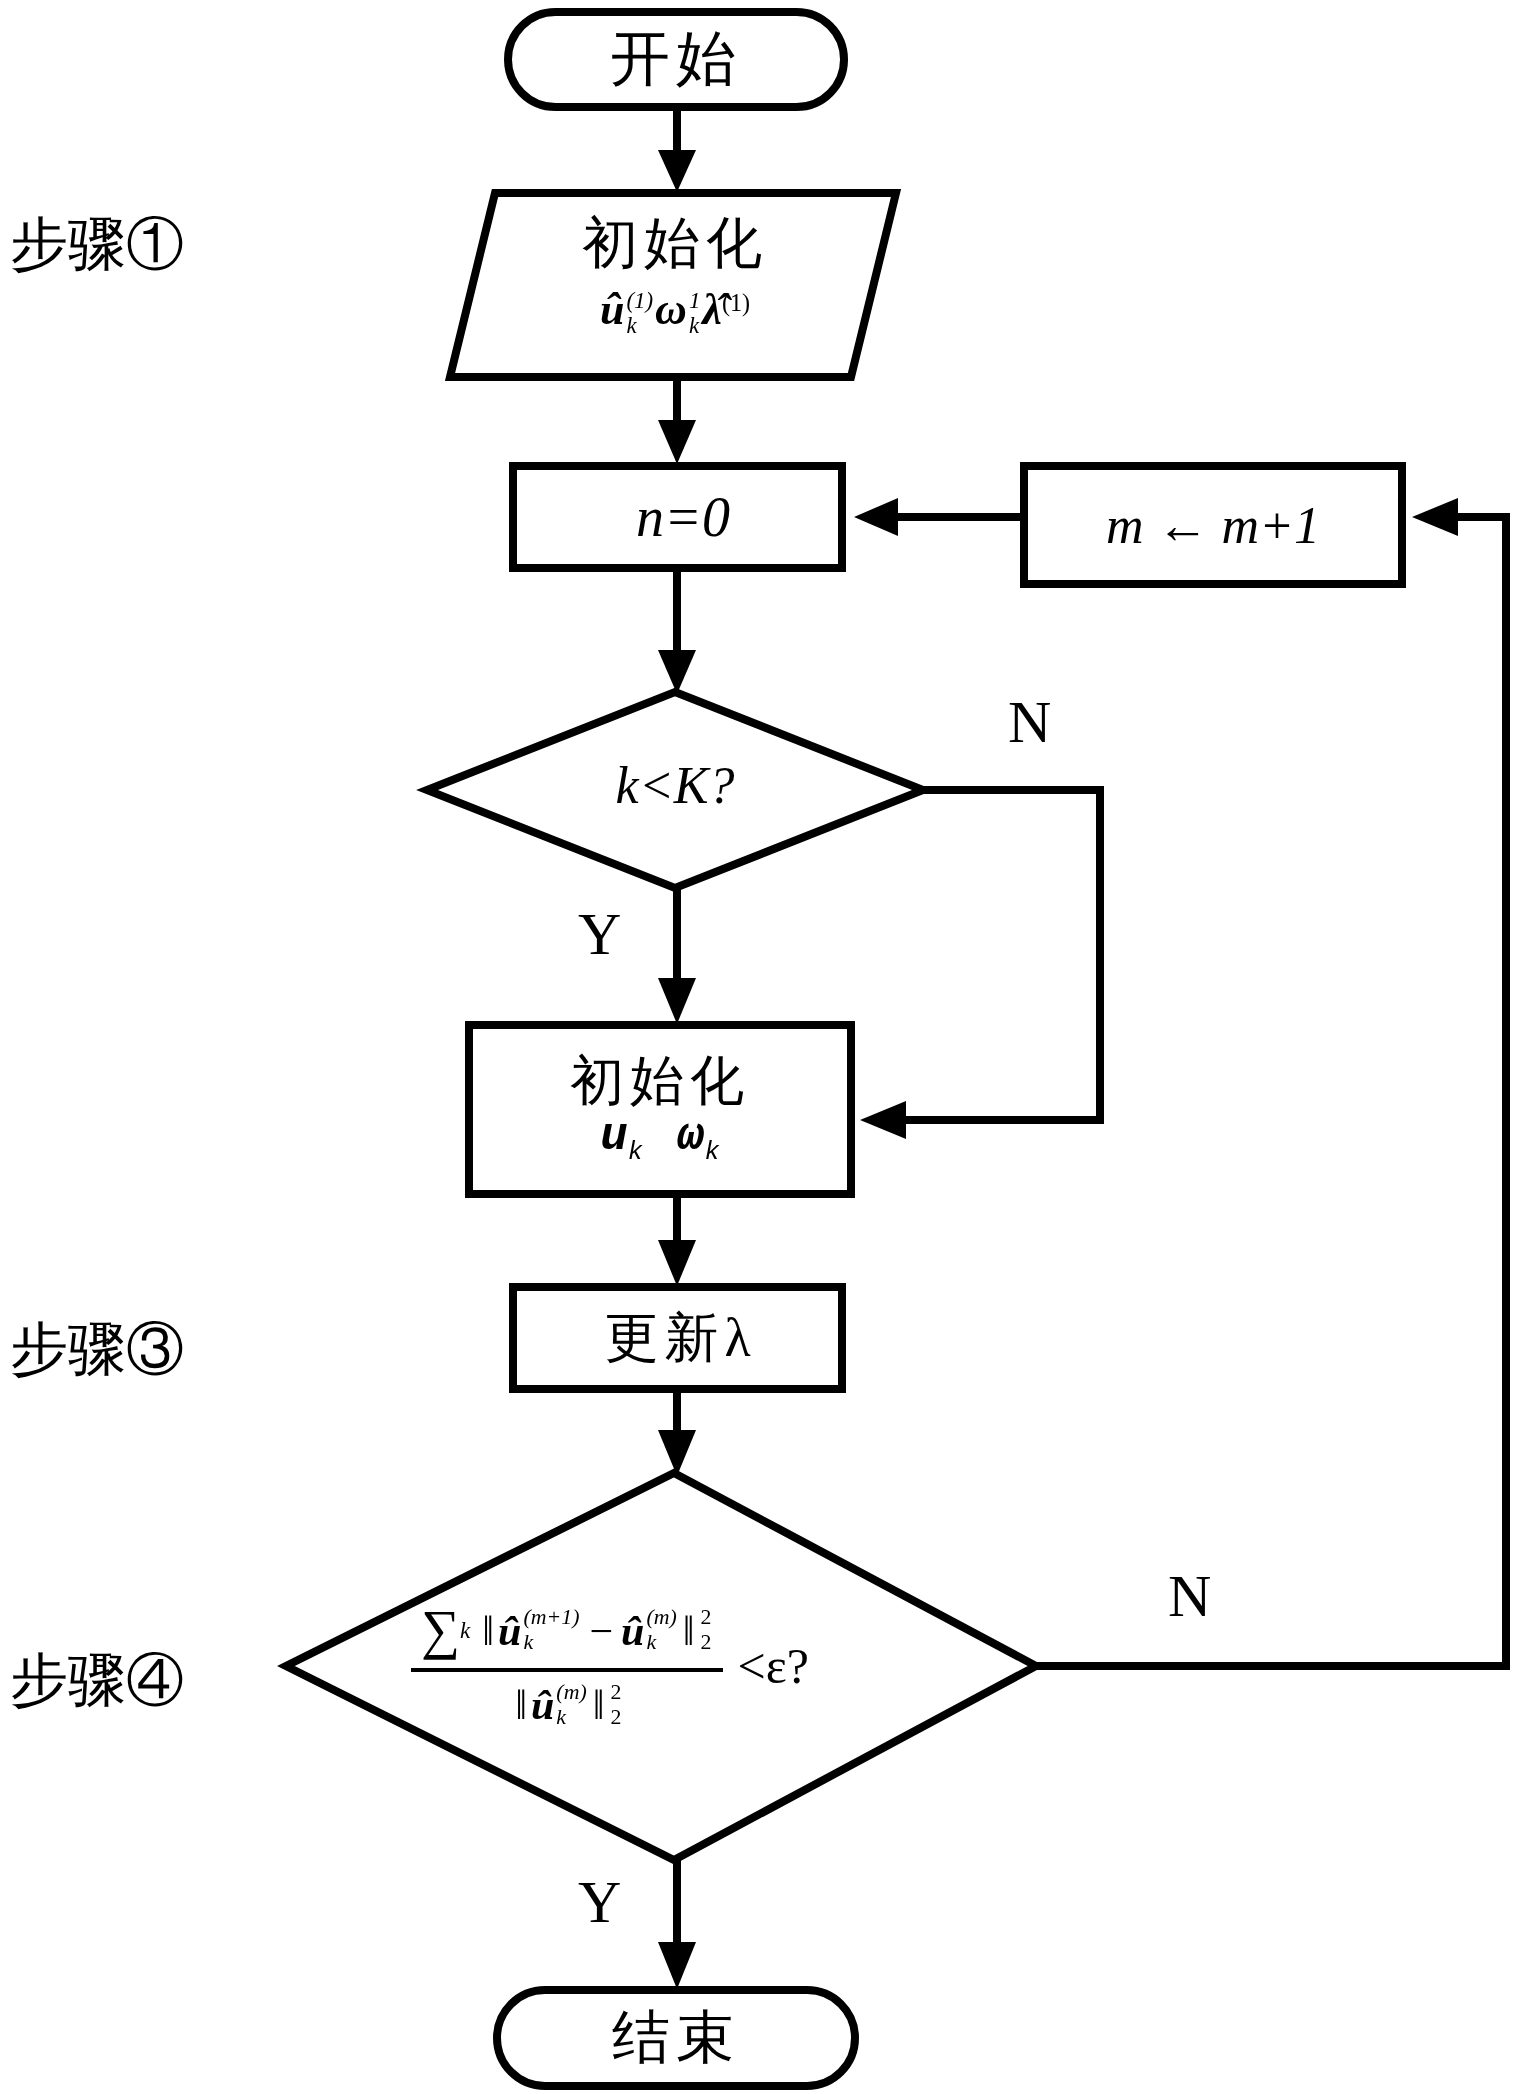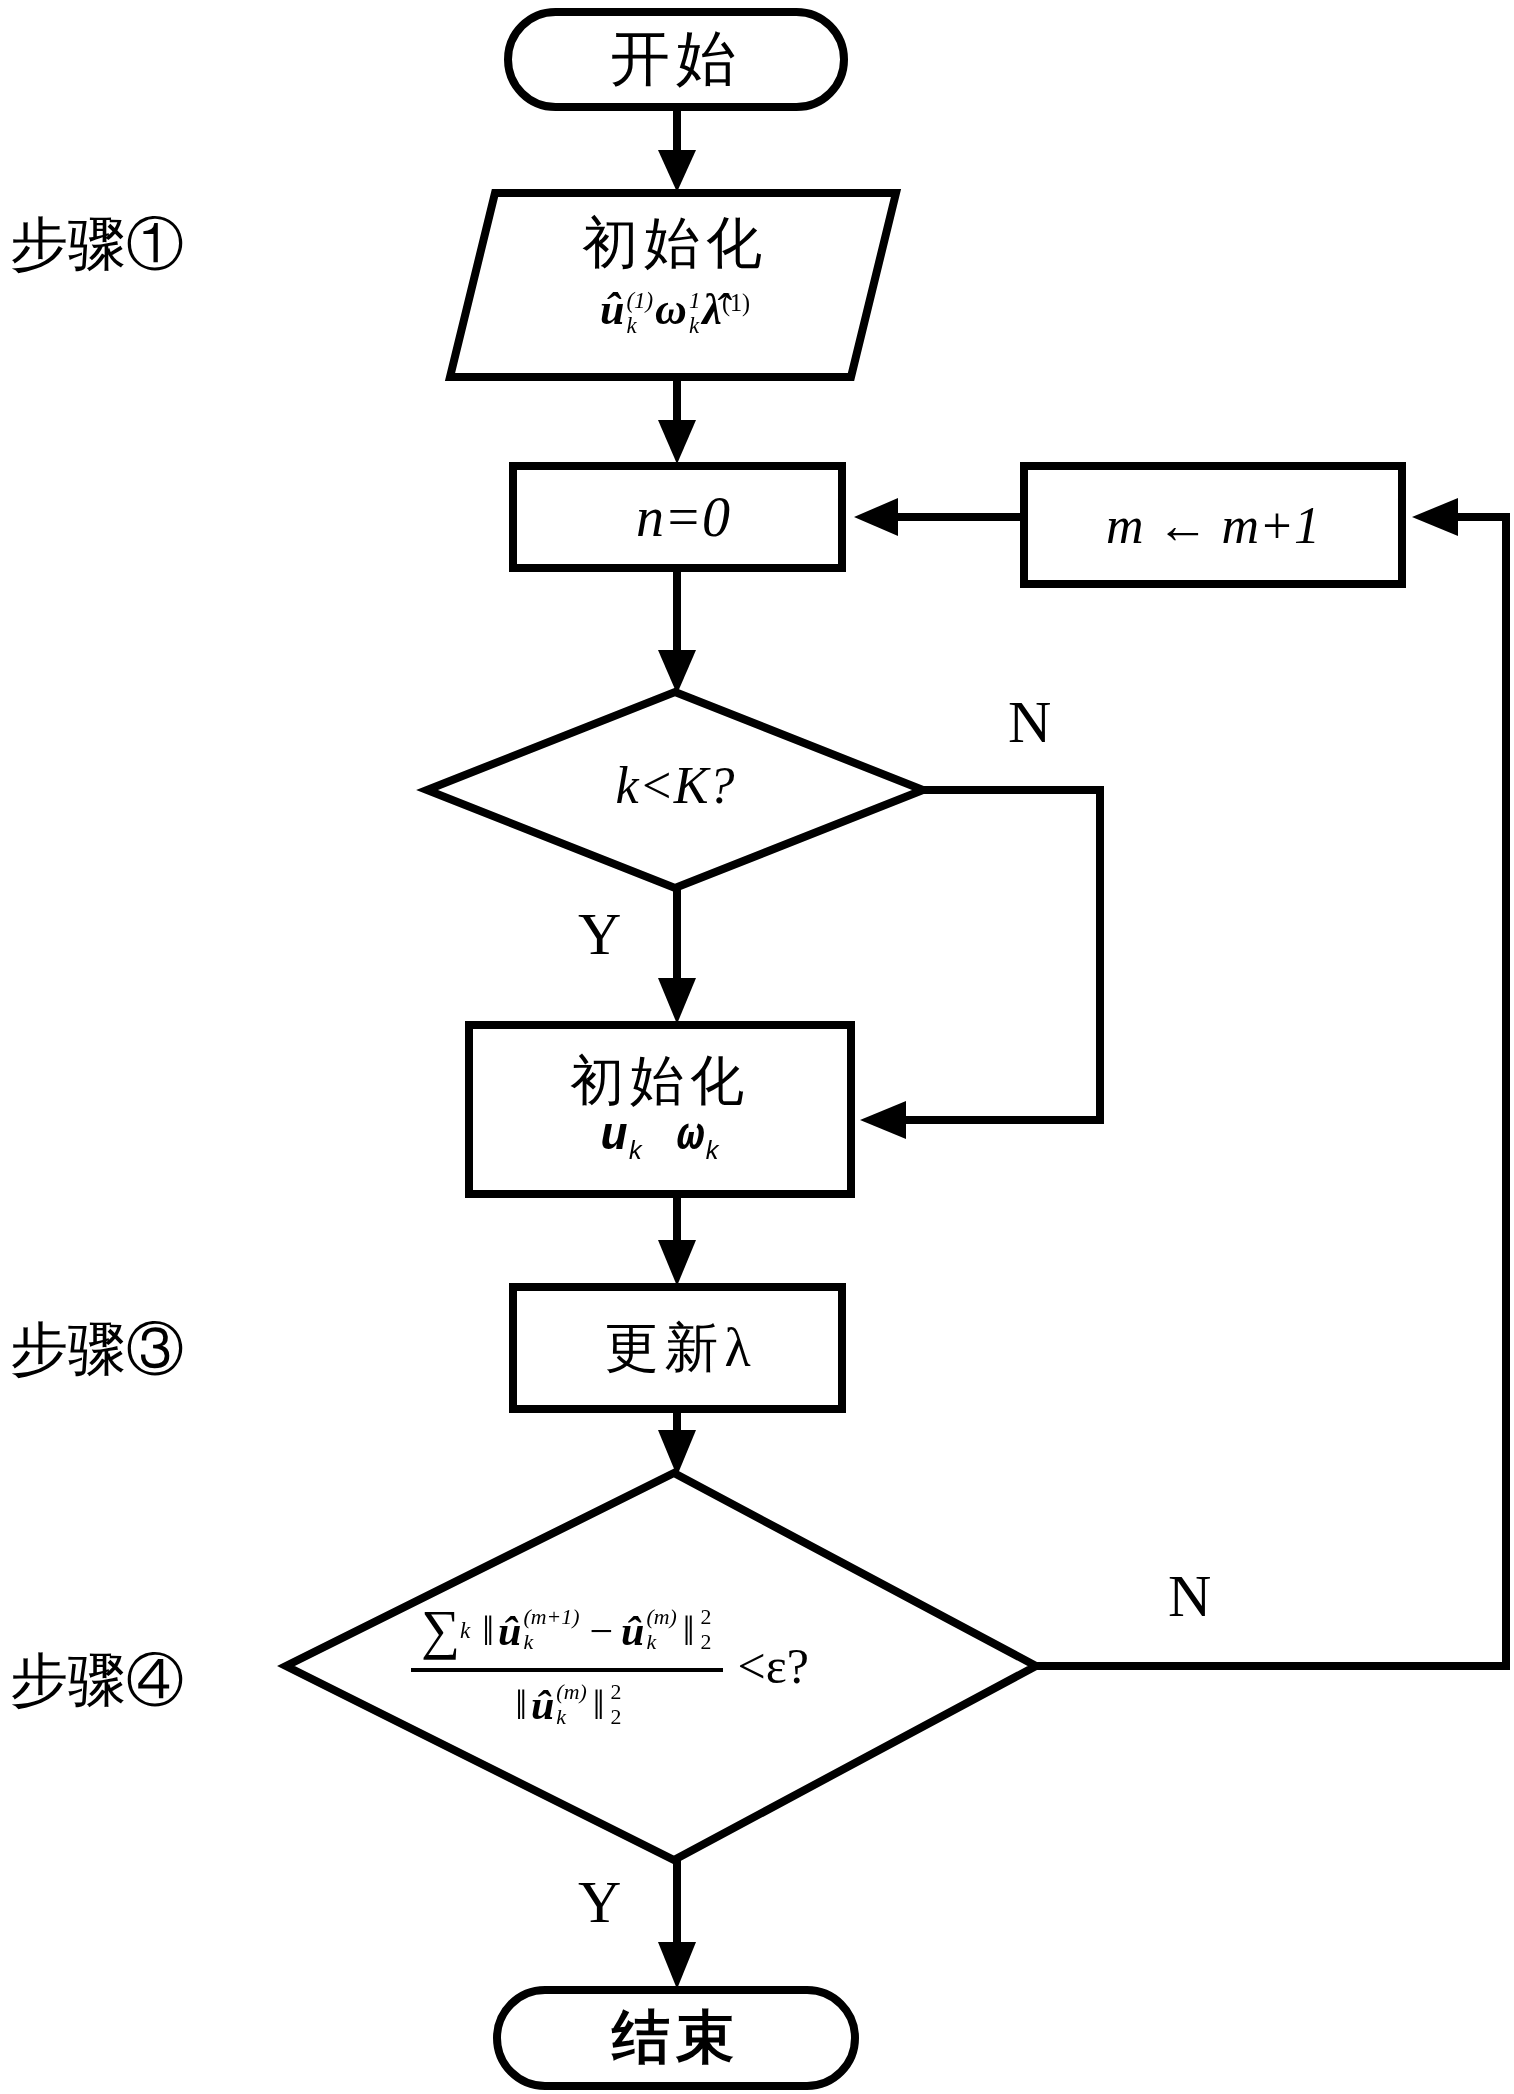--- a/index.html
+++ b/index.html
@@ -111,21 +111,21 @@
   <div class="edge-label" style="left:1168px;top:1562px;">N</div>
   <div class="edge-label" style="left:578px;top:1868px;">Y</div>
 
   <div class="node" style="left:465px;top:1021px;width:390px;height:177px;">
     <div class="zh" style="font-size:54px;line-height:1.1;">初始化</div>
     <div style="font-size:46px;line-height:1.1;font-family:Liberation Mono, monospace;">
       <span class="bi">u</span><span class="sb">k</span><span style="display:inline-block;width:34px;"></span><span class="bi">ω</span><span class="sb">k</span>
     </div>
   </div>
 
-  <div class="node" style="left:509px;top:1283px;width:337px;height:130px;flex-direction:row;">
+  <div class="node" style="left:509px;top:1283px;width:337px;height:110px;flex-direction:row;">
     <span class="zh" style="font-size:54px;">更新</span>
       <span style="font-size:54px;">λ</span>
   </div>
 
   <div class="overlay" style="left:300px;top:1553px;width:620px;height:226px;display:flex;align-items:center;justify-content:center;font-size:42px;">
     <span class="frac">
       <span class="num">
         <span class="sum">∑</span>
           <span class="sb">k</span>
         <span class="norm" style="margin-left:12px;">‖</span>
@@ -157,16 +157,16 @@
           <span class="ss">
             <span class="sup" style="font-style:normal;">2</span>
             <span class="sub" style="font-style:normal;">2</span>
           </span>
       </span>
     </span>
     <span class="cmp">&lt;ε?</span>
   </div>
 
   <div class="node stadium" style="left:493px;top:1986px;width:366px;height:104px;">
-    <span class="zh" style="font-size:58px;font-weight:bold;">结束</span>
+    <span class="zh" style="font-size:58px;">结束</span>
   </div>
 
 </div>
 
 </body></html>

